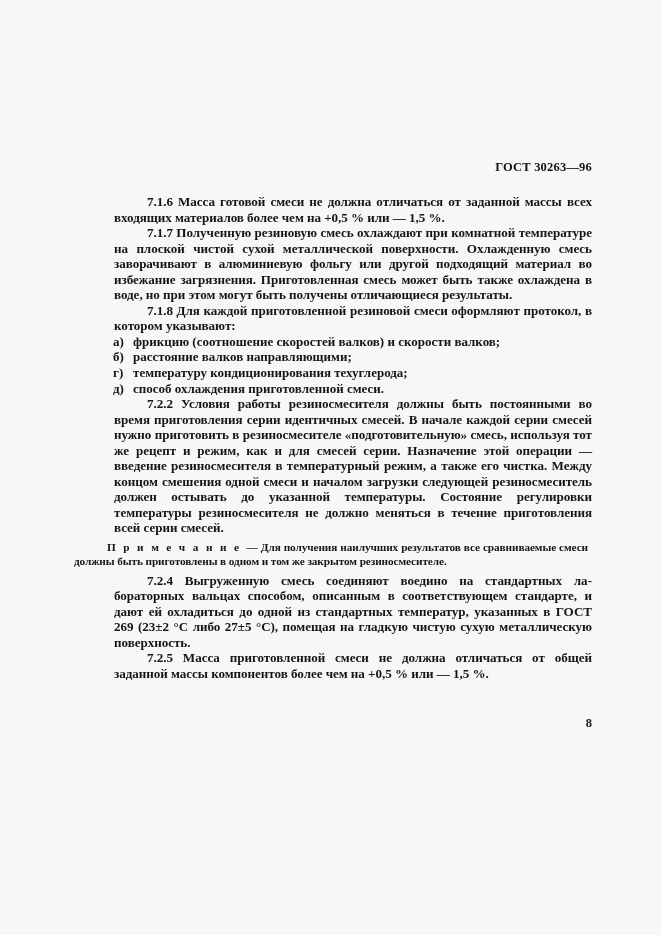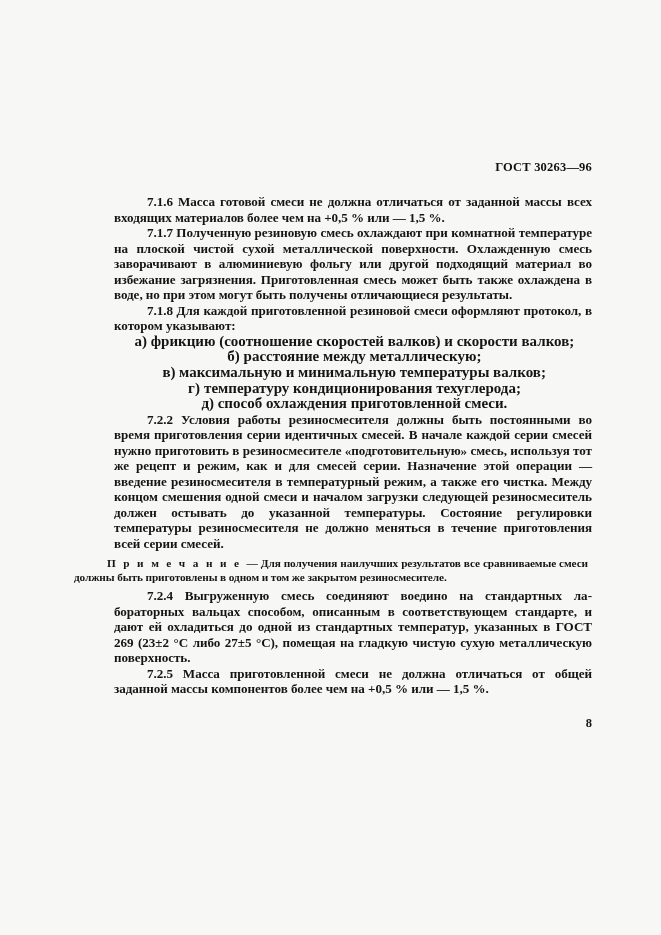--- a/index.html
+++ b/index.html
@@ -48,23 +48,23 @@
     font-weight: bold;
     color: #151515;
     letter-spacing: -0.05px;
   }
   p.indent {
     text-indent: 33px;
     margin-left: 44px;
   }
   .list-item {
     margin: 0;
-    font-size: 15px;
+    font-size: 13px;
     line-height: 15.55px;
-    text-align: center;
+    text-align: left;
     font-weight: bold;
     color: #151515;
     padding-left: 43px;
   }
   .list-item .marker {
     display: inline-block;
     width: 20px;
   }
   .sec-head {
     margin: 0;
@@ -114,26 +114,23 @@
 
     <p class="indent">7.1.7  Полученную  резиновую  смесь  охлаждают  при  комнатной температуре  на  плоской  чистой  сухой  металлической  поверхности. Охлажденную смесь заворачивают в алюминиевую фольгу или другой подходящий  материал  во  избежание  загрязнения.  Приготовленная смесь может быть также охлаждена в воде, но при этом могут быть получены отличающиеся результаты.</p>
 
     <p class="indent">7.1.8  Для  каждой  приготовленной  резиновой  смеси  оформляют протокол, в котором указывают:</p>
 
     <div class="list-item">
       <span class="marker">а)</span><span>фрикцию (соотношение скоростей валков) и скорости валков;</span>
     </div>
 
     <div class="list-item">
-      <span class="marker">б)</span><span>расстояние между металлическую;</span>
+      <span class="marker">б)</span><span>расстояние валков направляющими;</span>
     </div>
 
-    <div class="list-item">
-      <span class="marker">в)</span><span>максимальную и минимальную температуры валков;</span>
-    </div>
 
     <div class="list-item">
       <span class="marker">г)</span><span>температуру кондиционирования техуглерода;</span>
     </div>
 
     <div class="list-item">
       <span class="marker">д)</span><span>способ охлаждения приготовленной смеси.</span>
     </div>
 
 

